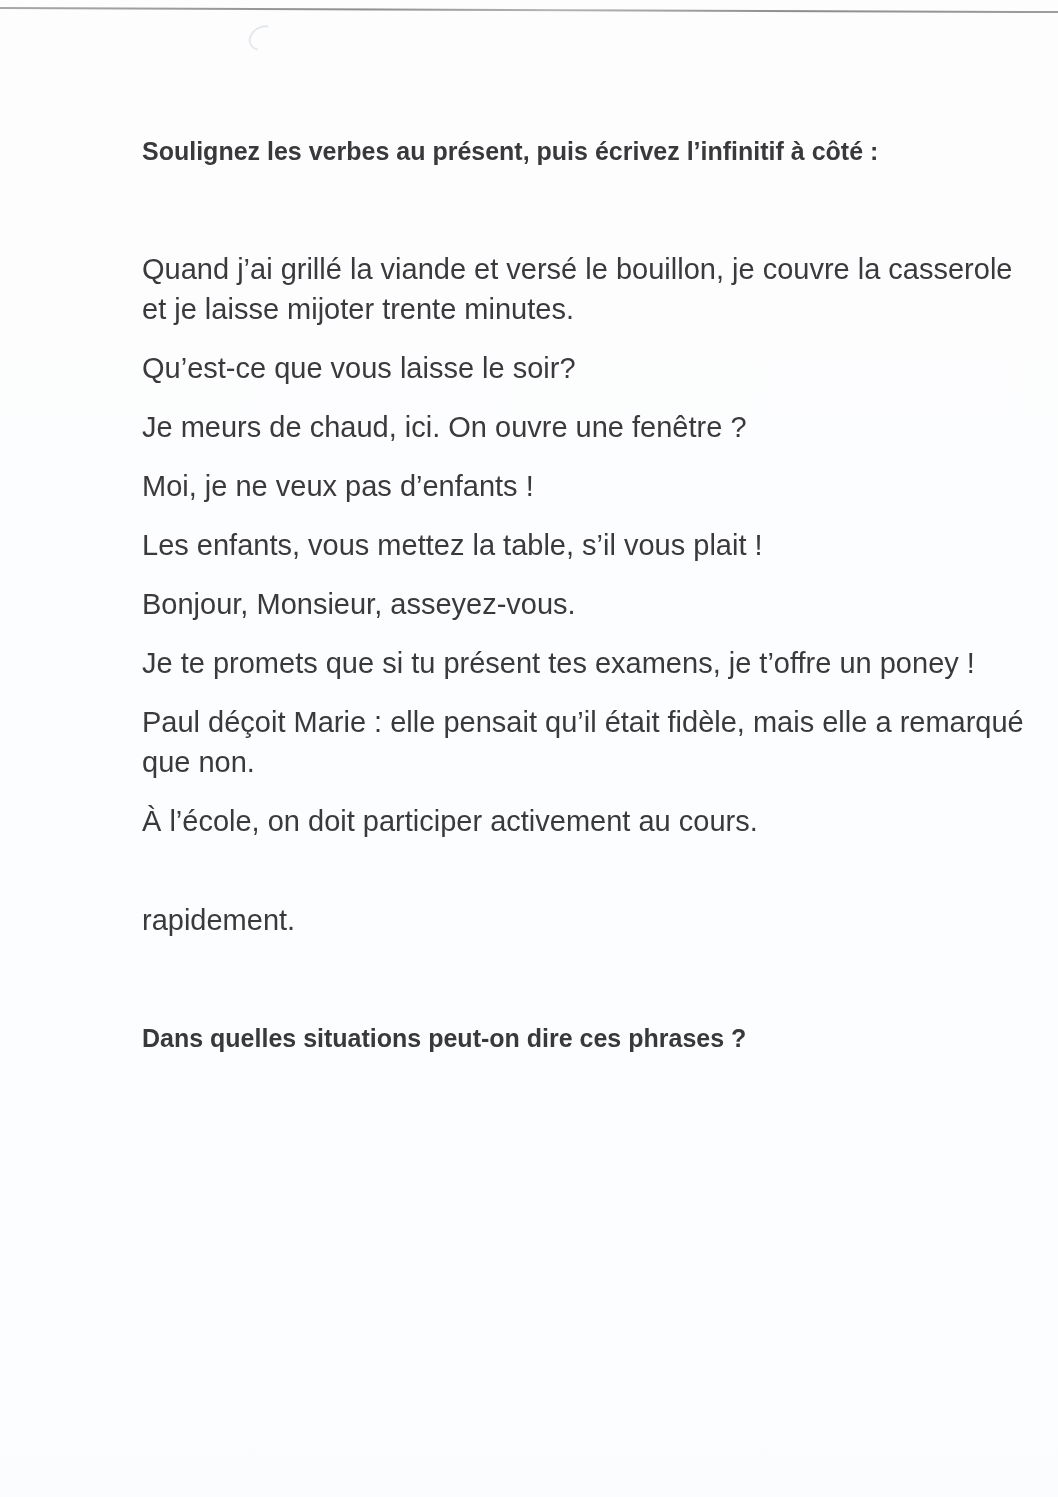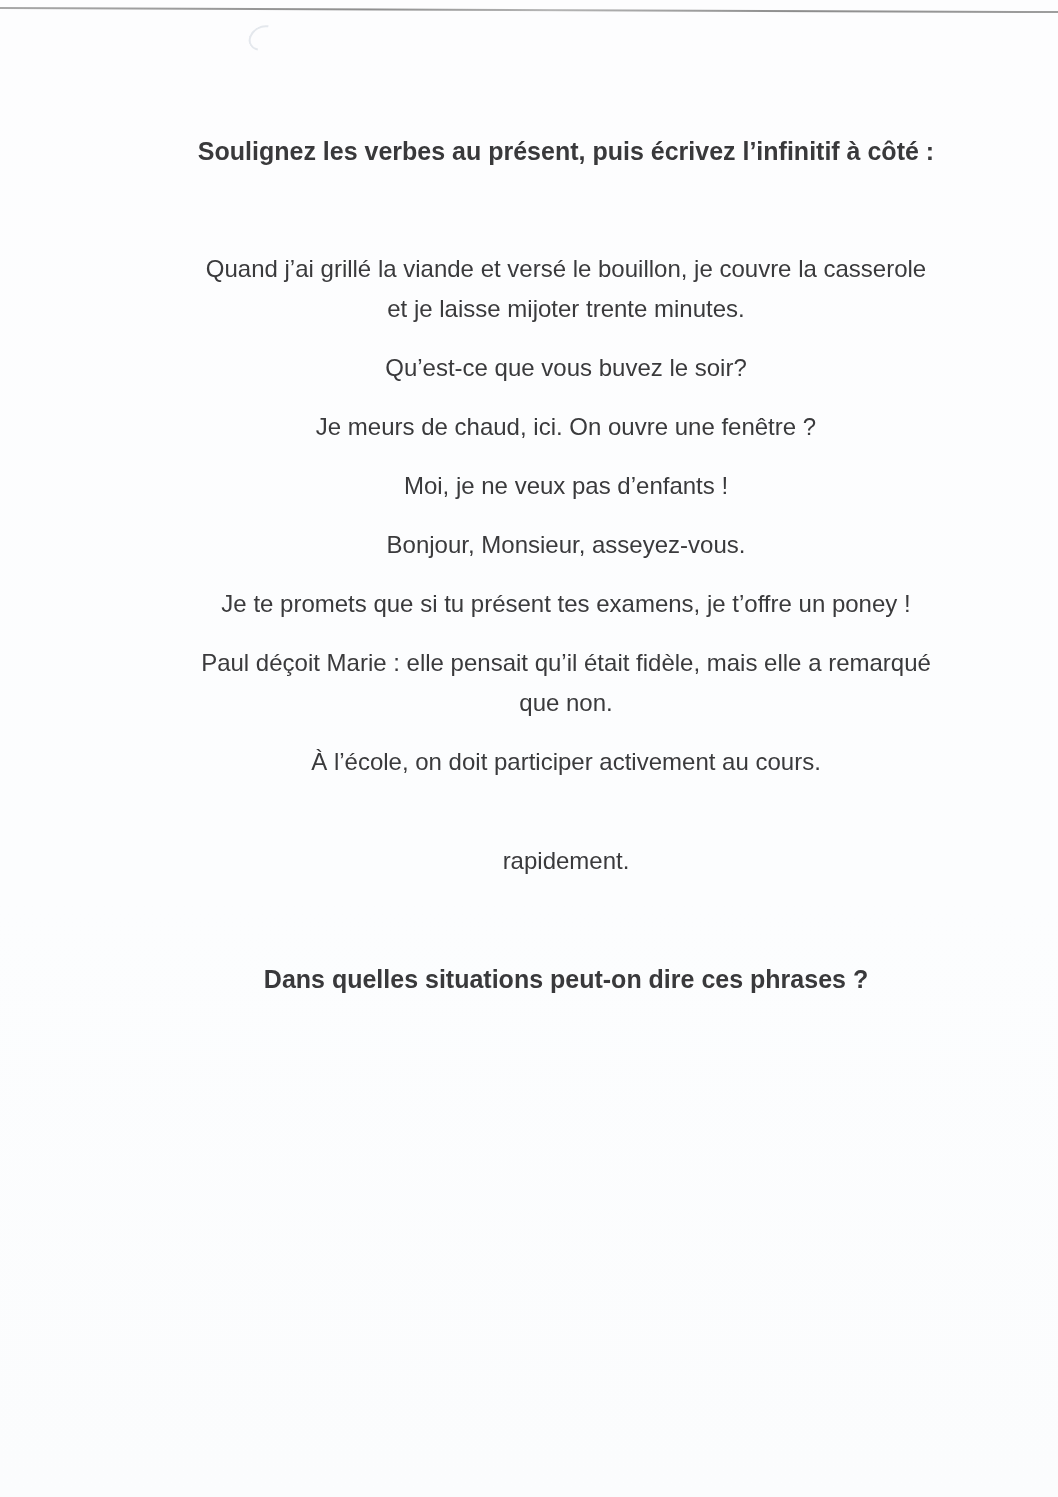--- a/index.html
+++ b/index.html
@@ -30,35 +30,34 @@
     width: 26px; height: 20px;
     border-radius: 50%;
     border: 2px solid #dfe3e9;
     border-bottom-color: transparent;
     border-right-color: transparent;
     transform: rotate(-30deg);
     opacity: 0.8;
   }
   .content {
     position: absolute;
-    left: 136px; top: 131px;
+    left: 142px; top: 131px;
     width: 860px;
     color: #3a3a3c;
-    text-align: center;
   }
   .heading {
     font-size: 25px;
     font-weight: bold;
     color: #39393b;
     line-height: 40px;
     margin: 0 0 78px 0;
     white-space: nowrap;
   }
   .sentence {
-    font-size: 24px;
+    font-size: 29px;
     line-height: 40px;
     margin: 0 0 19px 0;
   }
   .line { white-space: nowrap; }
   .closing-question {
     font-size: 25px;
     font-weight: bold;
     color: #39393b;
     line-height: 40px;
     margin: 78px 0 8px 0;
@@ -76,32 +75,35 @@
     <h1 class="heading">Soulignez les verbes au présent, puis écrivez l’infinitif à côté :</h1>
 
     <p class="sentence">
       <span class="line">Quand j’ai grillé la viande et versé le bouillon, je couvre la casserole</span><br>
       <span class="line">et je laisse mijoter trente minutes.</span>
     </p>
 
 
 
     <p class="sentence">
-      <span class="line">Qu’est-ce que vous buvez le soir?</span>
+      <span class="line">Qu’est-ce que vous laisse le soir?</span>
     </p>
 
     <p class="sentence">
       <span class="line">Je meurs de chaud, ici. On ouvre une fenêtre ?</span>
     </p>
 
     <p class="sentence">
       <span class="line">Moi, je ne veux pas d’enfants !</span>
     </p>
 
 
+    <p class="sentence">
+      <span class="line">Les enfants, vous mettez la table, s’il vous plait !</span>
+    </p>
 
     <p class="sentence">
       <span class="line">Bonjour, Monsieur, asseyez-vous.</span>
     </p>
 
     <p class="sentence">
       <span class="line">Je te promets que si tu présent tes examens, je t’offre un poney !</span>
     </p>
 
     <p class="sentence">

